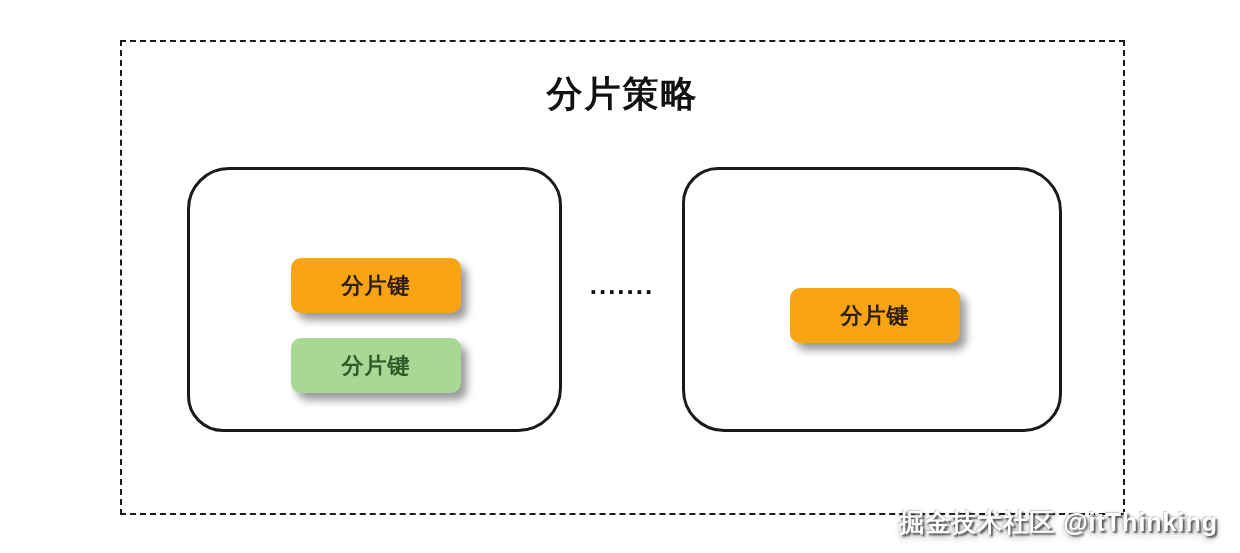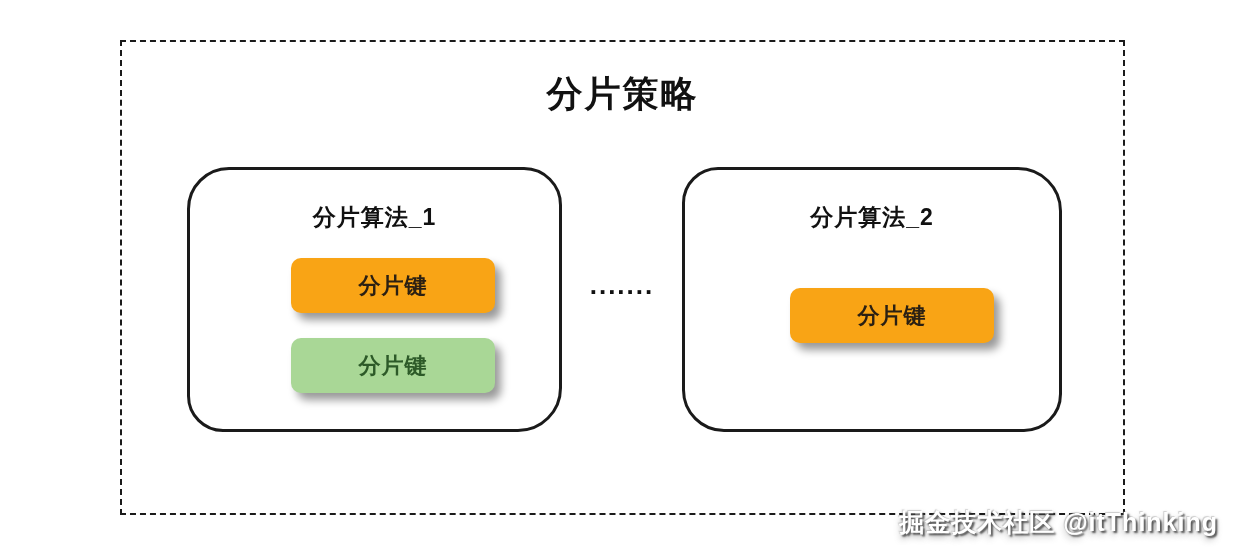--- a/index.html
+++ b/index.html
@@ -61,21 +61,21 @@
     top: 32px;
     width: 100%;
     text-align: center;
     font-size: 23px;
     font-weight: bold;
     color: #111111;
     letter-spacing: 1px;
   }
   .key {
     position: absolute;
-    width: 204px;
+    width: 170px;
     height: 55px;
     border-radius: 10px;
     display: flex;
     align-items: center;
     justify-content: center;
     font-size: 22px;
     font-weight: bold;
     box-shadow: 6px 7px 8px rgba(0, 0, 0, 0.4);
     letter-spacing: 1px;
   }
@@ -115,27 +115,25 @@
   }
 </style>
 </head>
 <body>
 
 <div class="canvas">
   <div class="outer">
     <div class="title">分片策略</div>
 
     <div class="group group-1">
-      <div class="group-label">分片算法_1</div>
       <div class="key key-orange g1-key-1">分片键</div>
       <div class="key key-green g1-key-2">分片键</div>
     </div>
 
     <div class="dots">.......</div>
 
     <div class="group group-2">
-      <div class="group-label">分片算法_2</div>
       <div class="key key-orange g2-key-1">分片键</div>
     </div>
   </div>
 
   <div class="watermark">掘金技术社区 @itThinking</div>
 </div>
 
 </body></html>

